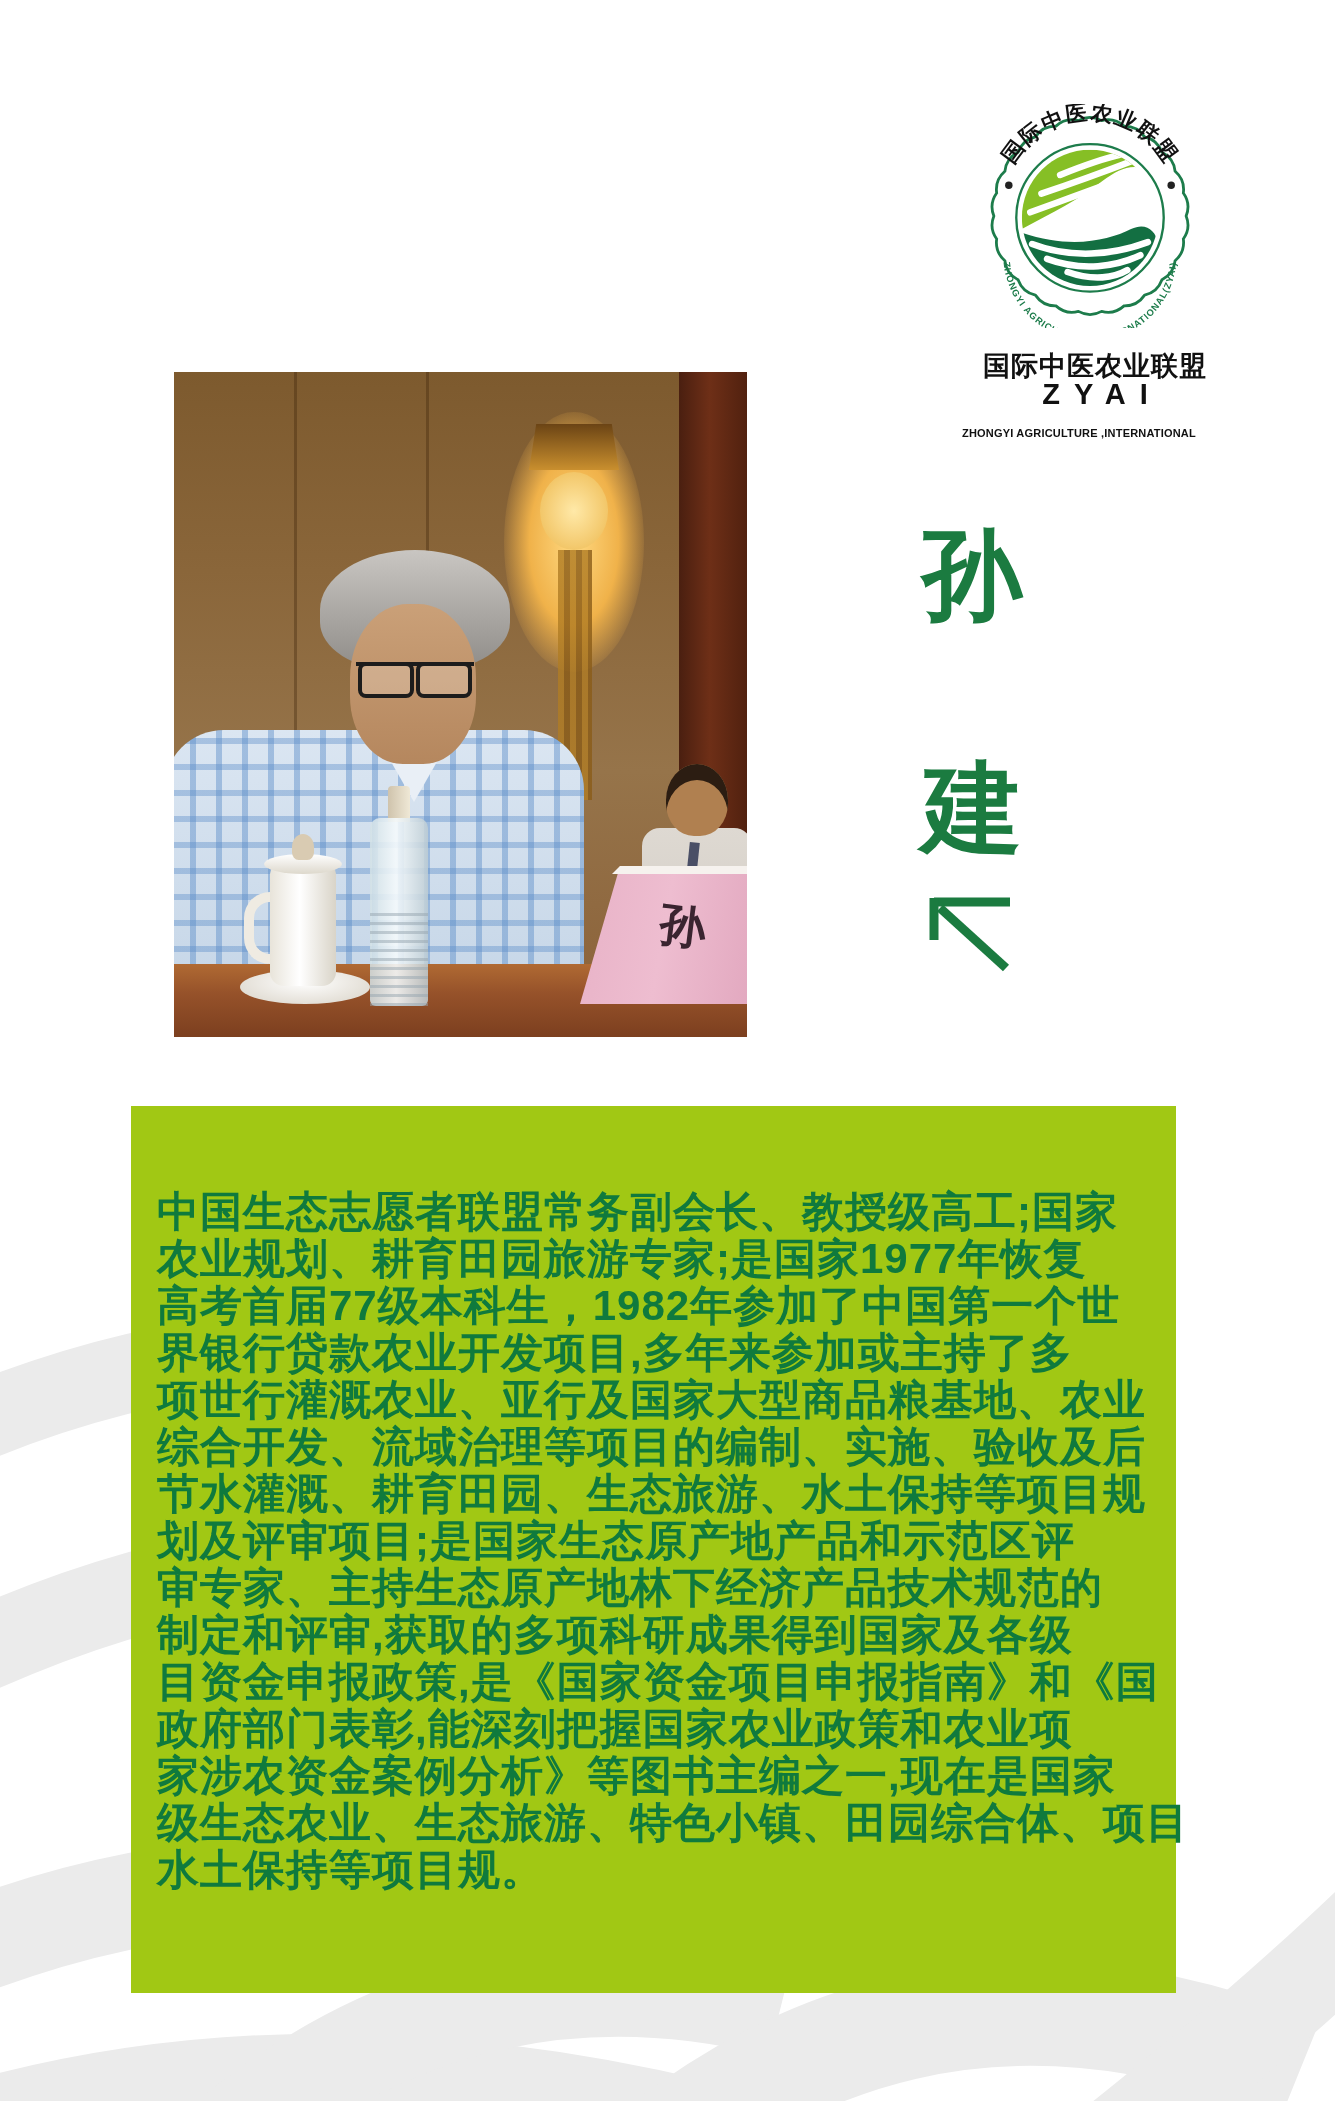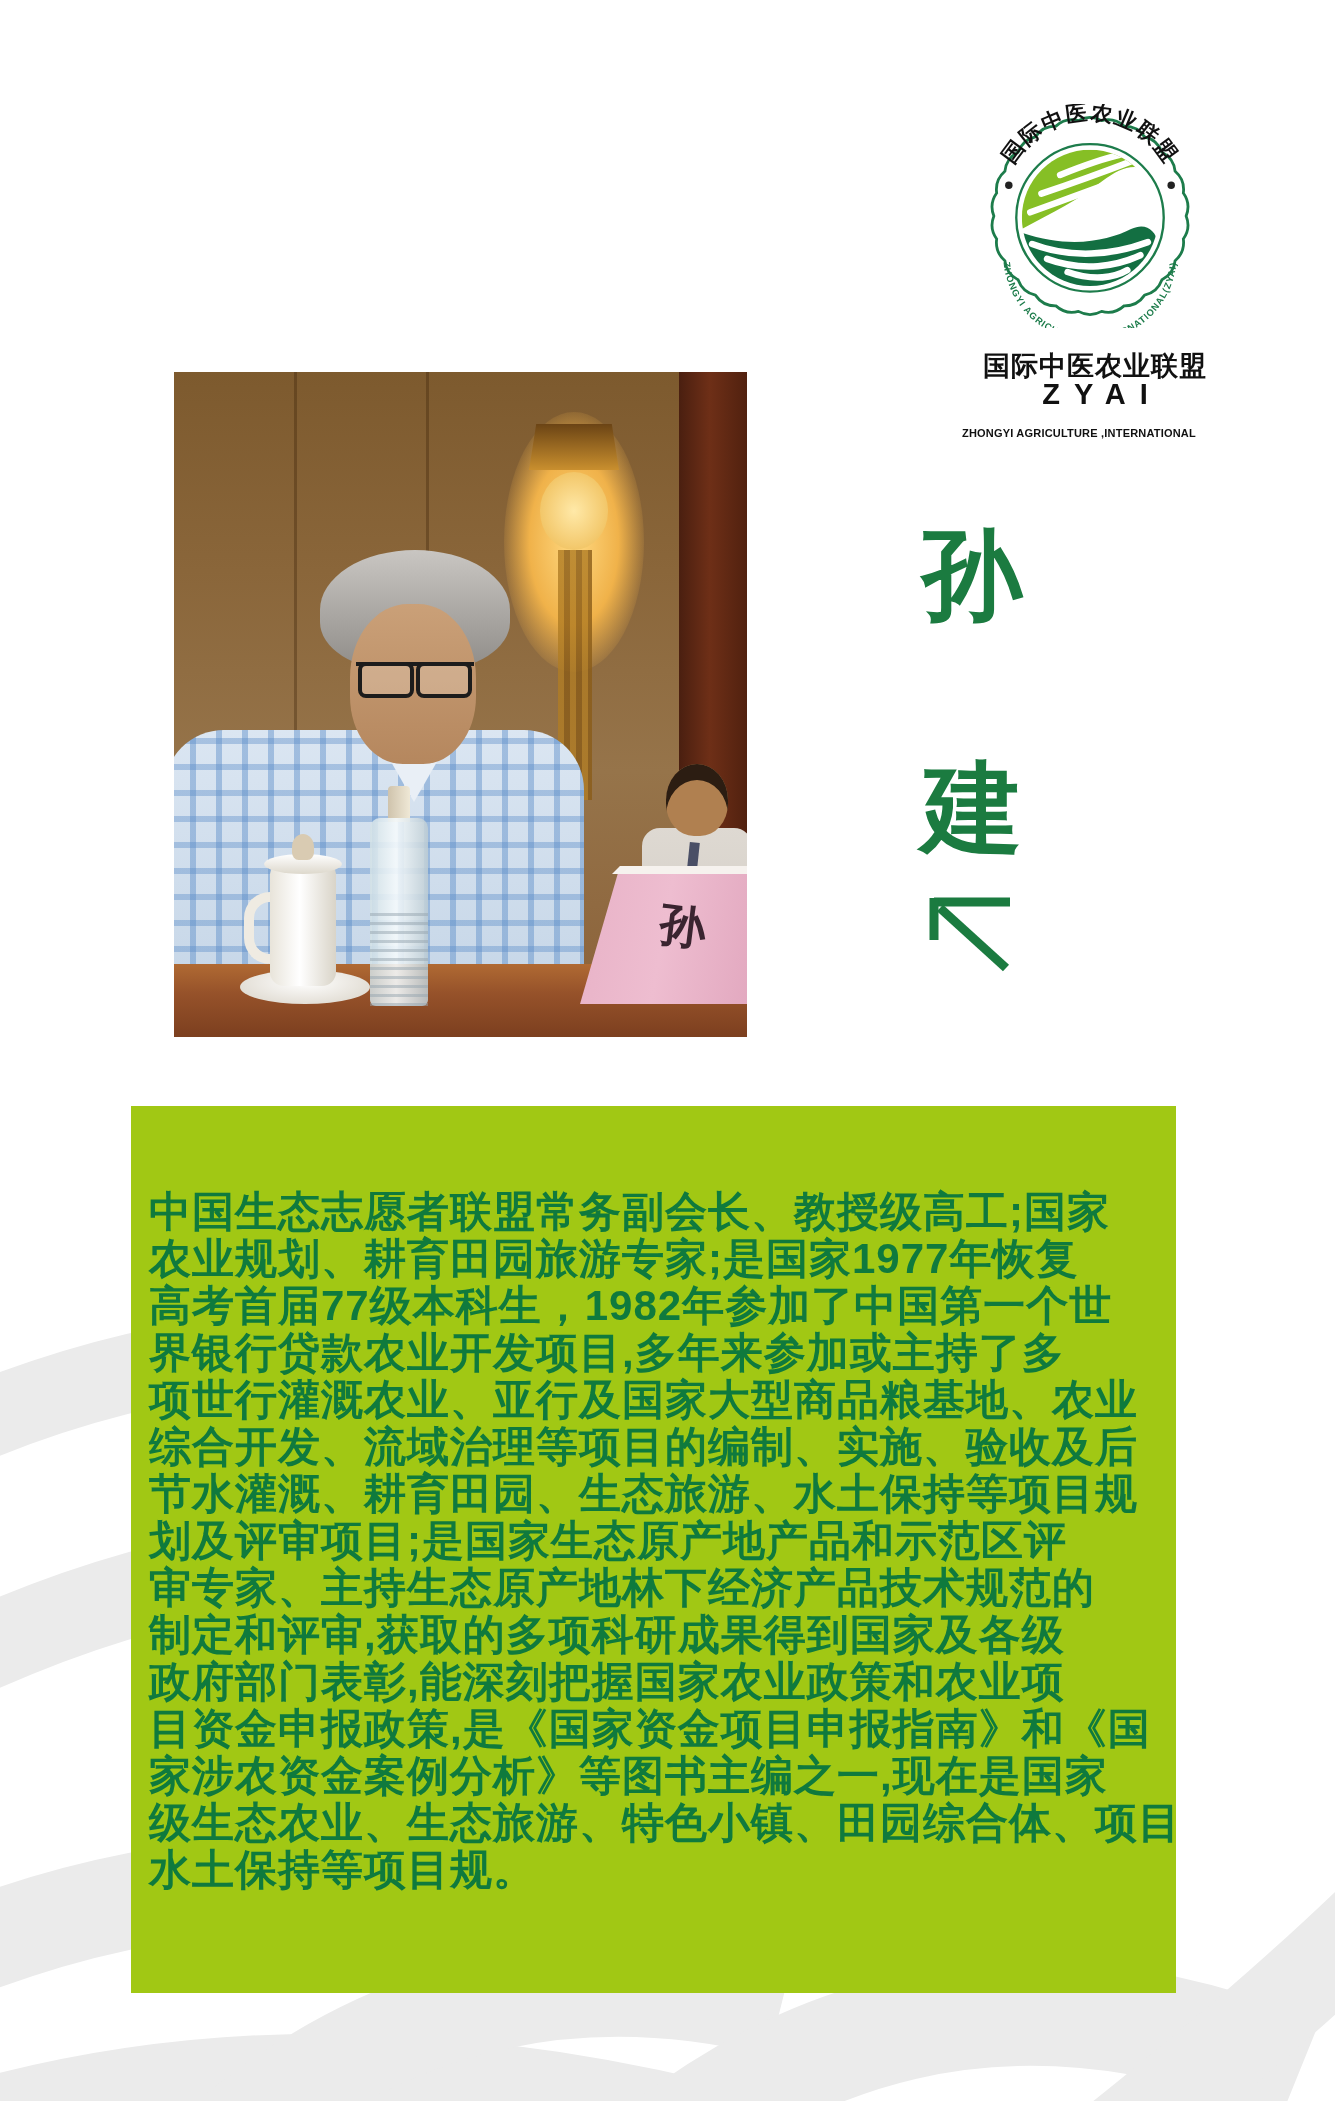--- a/index.html
+++ b/index.html
@@ -141,21 +141,21 @@
   .photo .tent-edge{
     position:absolute;left:378px;top:494px;width:200px;height:8px;background:#f6f2ee;
     clip-path:polygon(30% 100%,34% 0,100% 0,100% 100%);
   }
   .photo .tent-char{
     position:absolute;left:486px;top:524px;font-size:46px;font-weight:700;color:#3a2430;transform:rotate(7deg);
   }
   
   .bio-box{
     position:absolute;left:131px;top:1106px;width:1045px;height:887px;z-index:2;
-    background:#a1c814;box-sizing:border-box;padding:82px 34px 0 18px;
+    background:#a1c814;box-sizing:border-box;padding:82px 34px 0 26px;
   }
   .bio-line{
     font-size:42px;line-height:47px;font-weight:700;color:#0f7a3d;
     letter-spacing:1px;white-space:nowrap;
   }
 </style>
 </head>
 <body>
 
 <svg id="watermark" viewBox="0 0 1335 2101" xmlns="http://www.w3.org/2000/svg" aria-hidden="true">
@@ -253,18 +253,18 @@
   <div class="bio-line">中国生态志愿者联盟常务副会长、教授级高工;国家</div>
   <div class="bio-line">农业规划、耕育田园旅游专家;是国家1977年恢复</div>
   <div class="bio-line">高考首届77级本科生，1982年参加了中国第一个世</div>
   <div class="bio-line">界银行贷款农业开发项目,多年来参加或主持了多</div>
   <div class="bio-line">项世行灌溉农业、亚行及国家大型商品粮基地、农业</div>
   <div class="bio-line">综合开发、流域治理等项目的编制、实施、验收及后</div>
   <div class="bio-line">节水灌溉、耕育田园、生态旅游、水土保持等项目规</div>
   <div class="bio-line">划及评审项目;是国家生态原产地产品和示范区评</div>
   <div class="bio-line">审专家、主持生态原产地林下经济产品技术规范的</div>
   <div class="bio-line">制定和评审,获取的多项科研成果得到国家及各级</div>
+  <div class="bio-line">目资金申报政策,是《国家资金项目申报指南》和《国</div>
   <div class="bio-line">政府部门表彰,能深刻把握国家农业政策和农业项</div>
-  <div class="bio-line">目资金申报政策,是《国家资金项目申报指南》和《国</div>
   <div class="bio-line">家涉农资金案例分析》等图书主编之一,现在是国家</div>
   <div class="bio-line">级生态农业、生态旅游、特色小镇、田园综合体、项目</div>
   <div class="bio-line">水土保持等项目规。</div>
 </div>
 
 </body></html>

